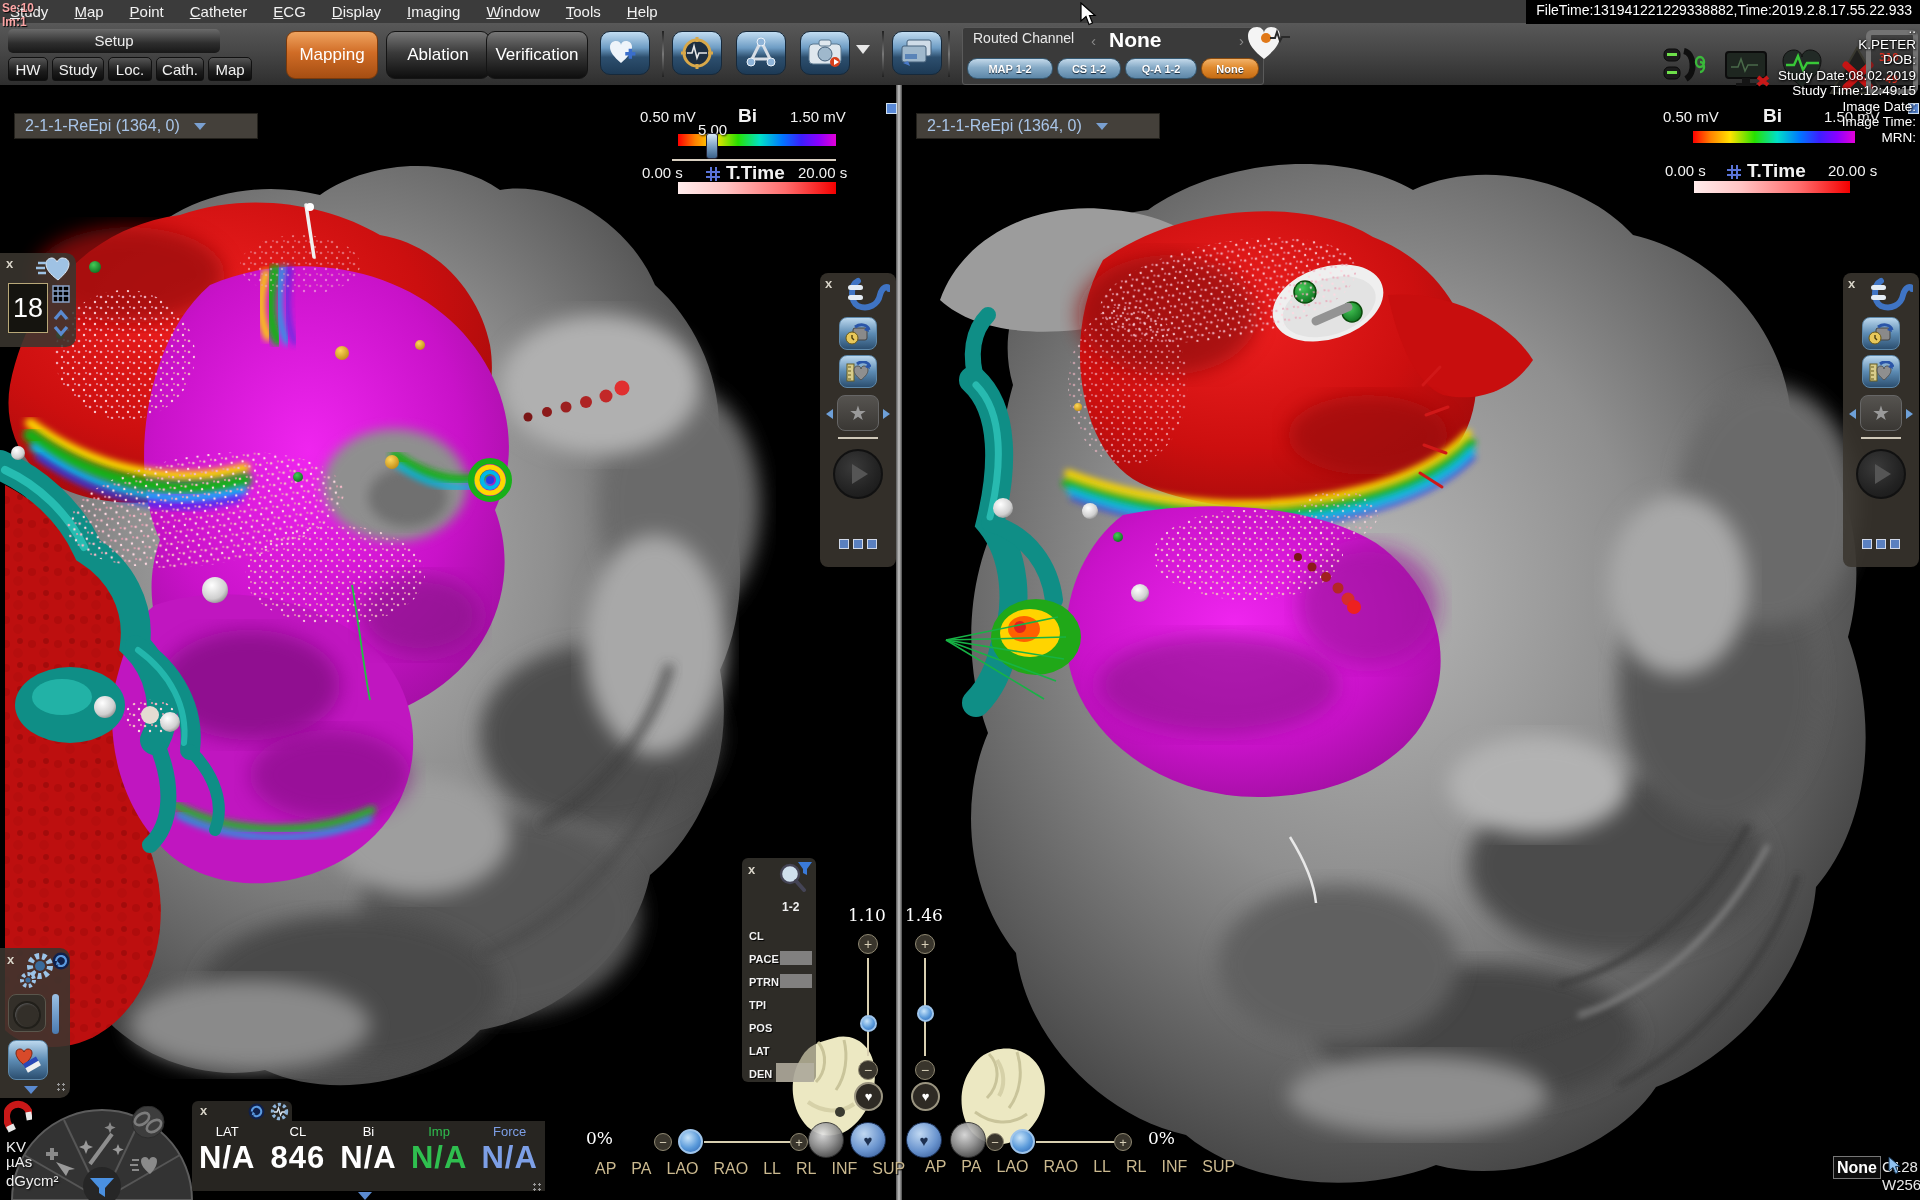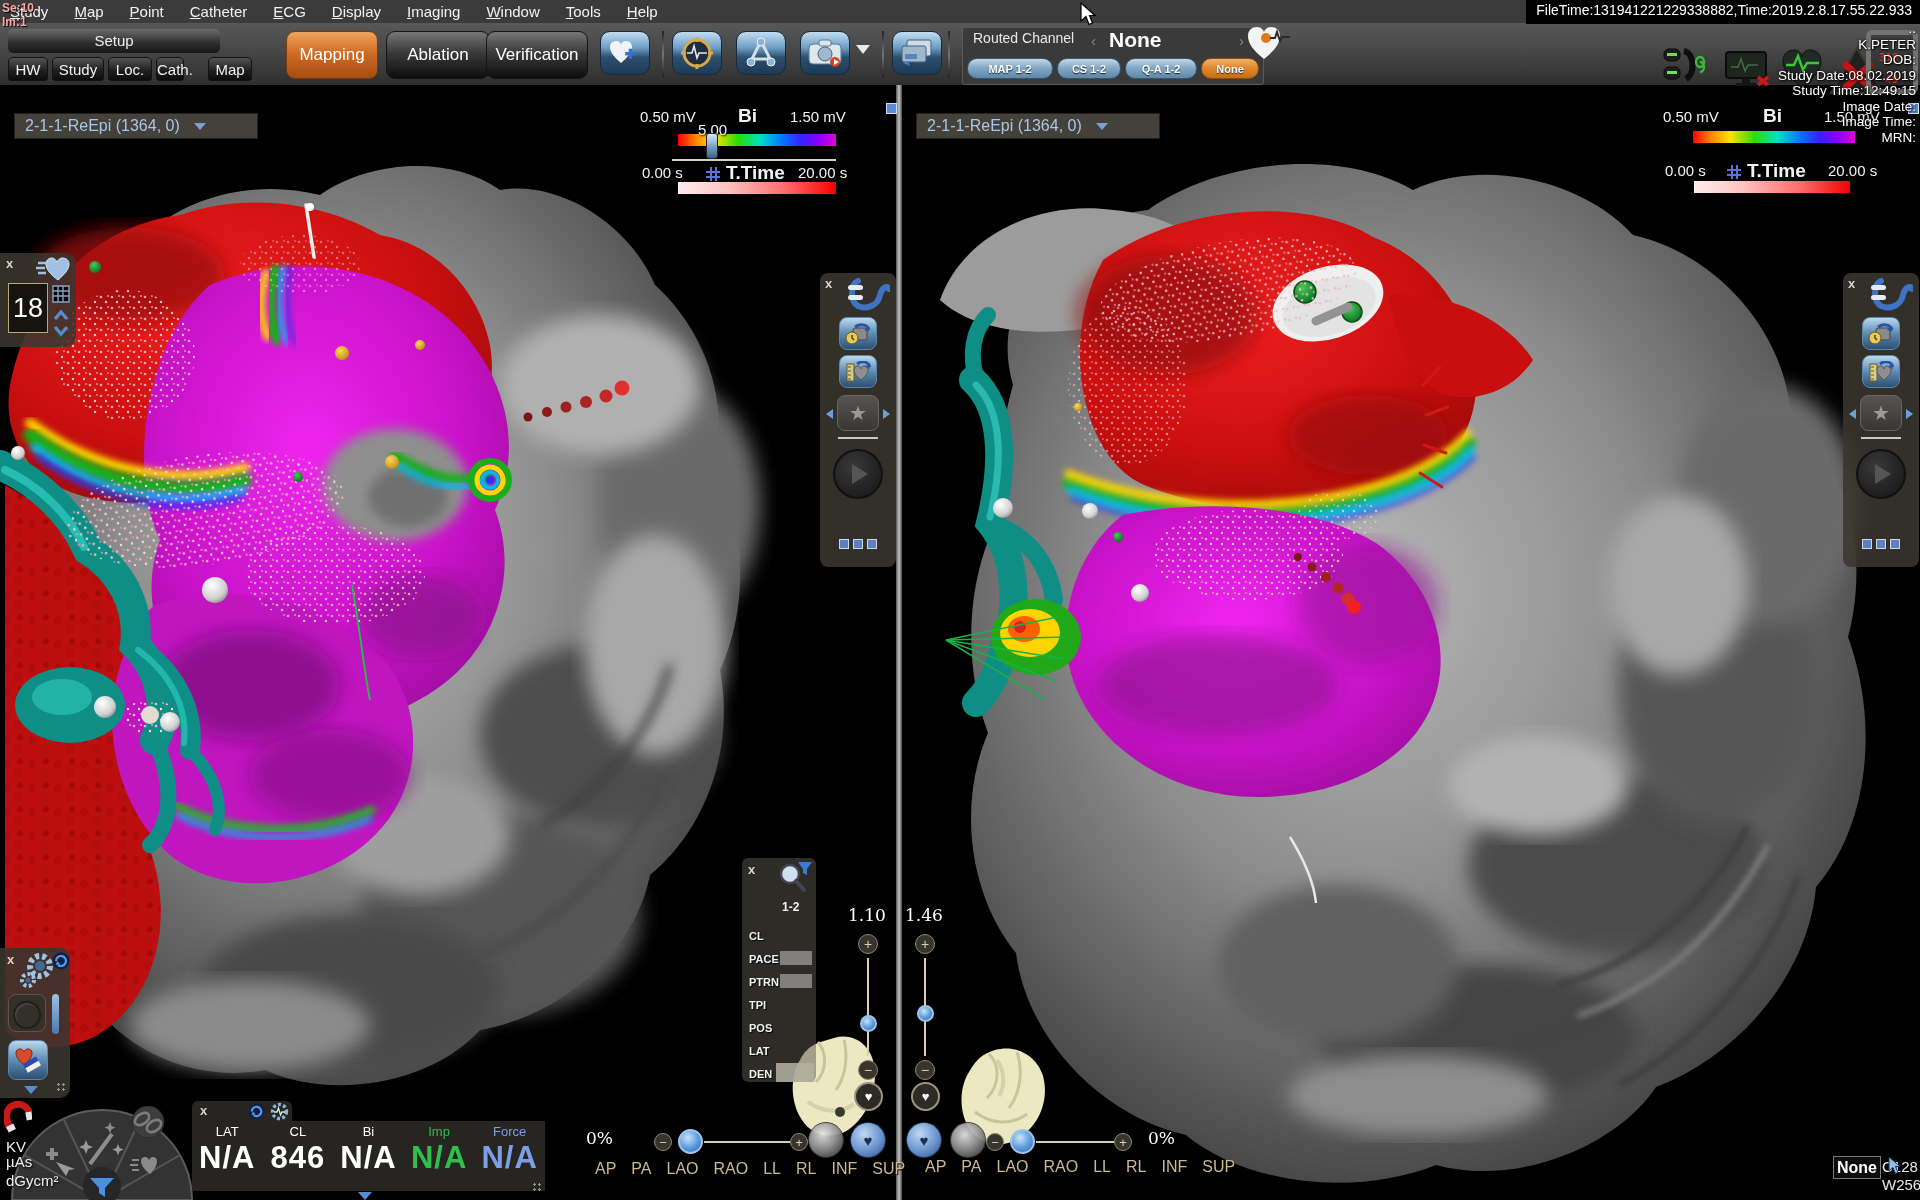--- a/index.html
+++ b/index.html
@@ -119,21 +119,21 @@
 </div>
 <div class="abs dicom-ovl" style="left:2px;top:1px;">Se:10</div>
 <div class="abs dicom-ovl" style="left:2px;top:15px;">Im:1</div>
 <div class="abs filetime">FileTime:131941221229338882,Time:2019.2.8.17.55.22.933</div>
 
 <div class="abs toolbar">
   <div class="abs setup-bar">Setup</div>
   <div class="abs skey" style="left:8px;top:34px;width:40px;">HW</div>
   <div class="abs skey" style="left:52px;top:34px;width:52px;">Study</div>
   <div class="abs skey" style="left:108px;top:34px;width:44px;">Loc.</div>
-  <div class="abs skey" style="left:156px;top:34px;width:28px;">Cath.</div>
+  <div class="abs skey" style="left:156px;top:34px;width:48px;">Cath.</div>
   <div class="abs skey" style="left:208px;top:34px;width:44px;">Map</div>
 
   <div class="abs tab active" style="left:286px;top:8px;width:92px;">Mapping</div>
   <div class="abs tab" style="left:386px;top:8px;width:104px;">Ablation</div>
   <div class="abs tab" style="left:486px;top:8px;width:102px;">Verification</div>
 
   <div class="abs icon-btn" style="left:600px;top:8px;">
     <svg width="34" height="28" viewBox="0 0 34 28">
       <path d="M13 24 C6 18 2 13 2 8 C2 4 5 2 8 2 C11 2 13 4 13 6 C13 4 15 2 18 2 C21 2 24 4 24 8 C24 13 20 18 13 24 Z" fill="#eef4fa"></path>
       <path d="M25 13 h4 v-4 h4 v4 h4 v4 h-4 v4 h-4 v-4 h-4 Z" fill="#3a6ecb" transform="translate(-4,2) scale(0.85)"></path>

